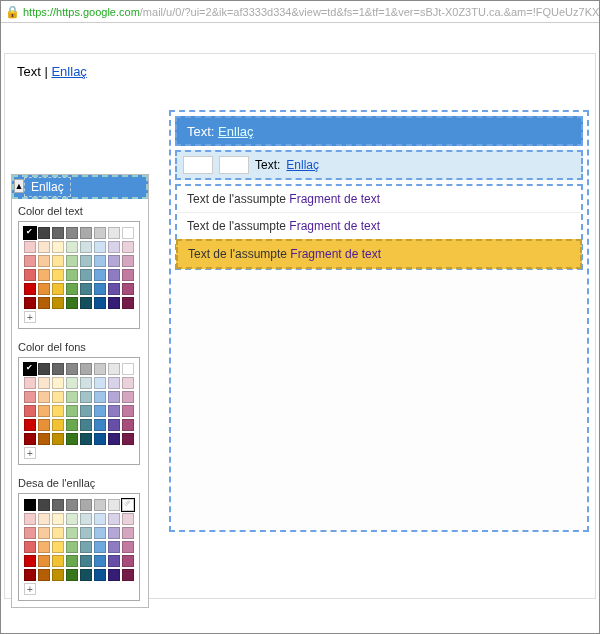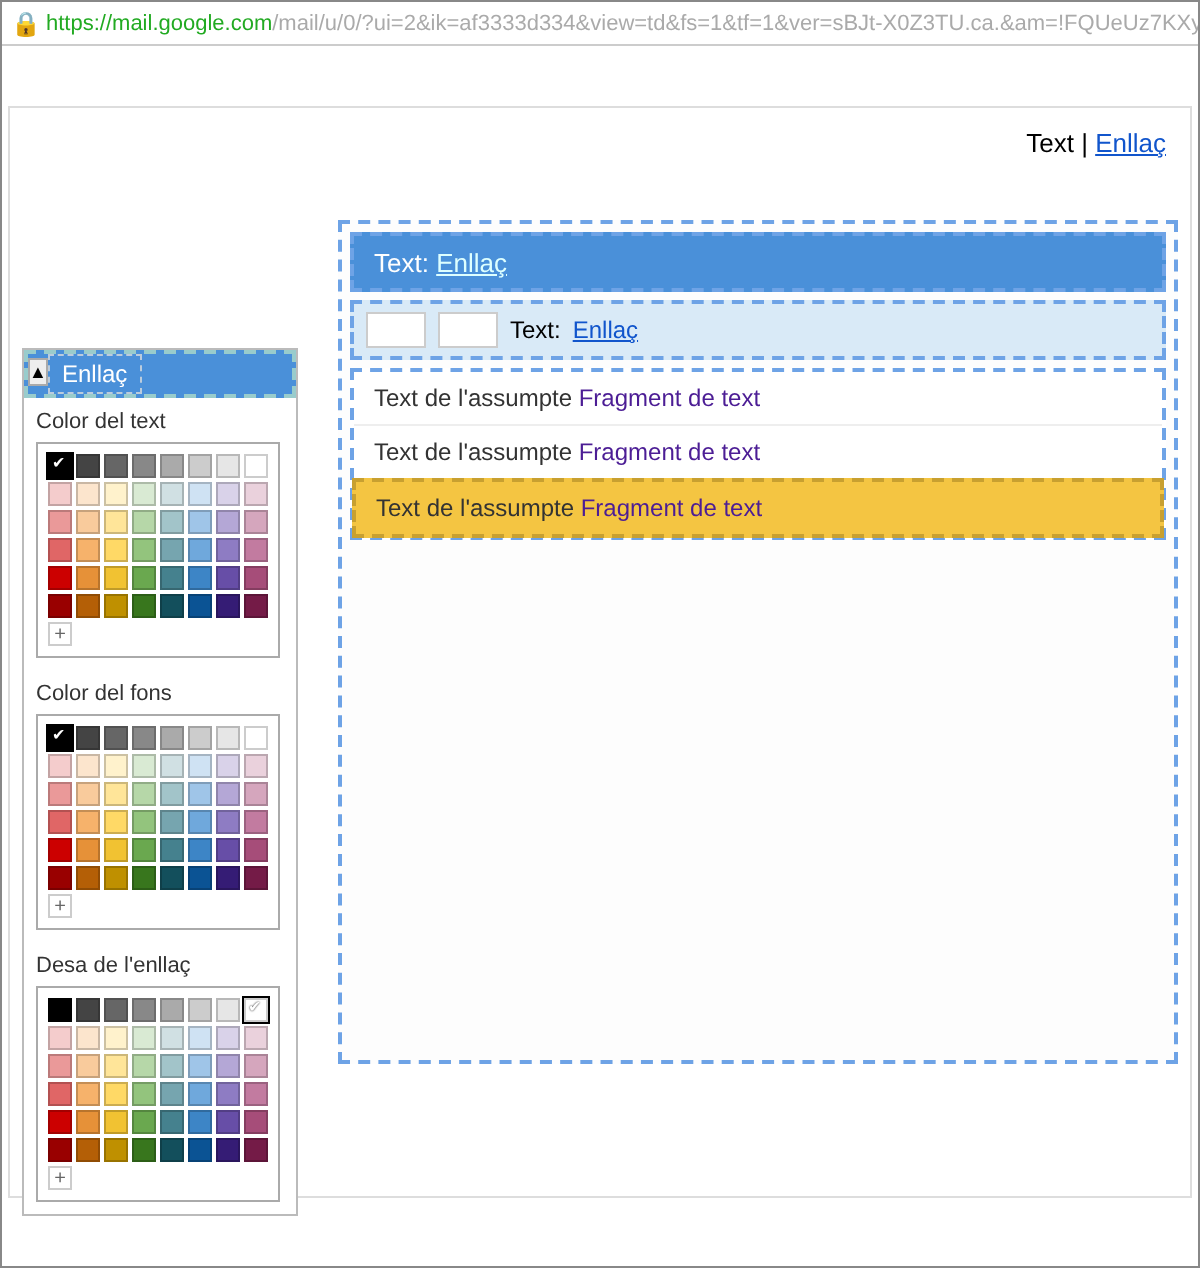--- a/index.html
+++ b/index.html
@@ -9,21 +9,21 @@
 .titlebar .favicon { width: 16px; height: 16px; border: 1px solid #bbb; border-radius: 50%; background: radial-gradient(circle at 30% 30%, #f44 25%, #ff0 26% 50%, #0c0 51% 75%, #06f 76%); margin-right: 6px; }
 .titlebar .title { flex: 1; color: #444; font-size: 12px; }
 .winbtns { display: flex; gap: 2px; }
 .winbtn { width: 26px; height: 18px; border: 1px solid #888; background: linear-gradient(#fafafa,#ddd); display: flex; align-items: center; justify-content: center; font-size: 10px; }
 .winbtn.close { background: linear-gradient(#e88,#c33); color: #fff; border-color: #a22; }
 .addrbar { height: 22px; display: flex; align-items: center; padding: 0 6px; border-bottom: 1px solid #ccc; background: #fff; font-size: 11px; overflow: hidden; white-space: nowrap; }
 .lock { width: 12px; height: 12px; margin-right: 4px; display: inline-flex; align-items: center; justify-content: center; color: #2a2; font-size: 12px; }
 .https { color: #2a2; }
 .url-rest { color: #aaa; }
 .canvas { position: absolute; top: 52px; left: 3px; right: 3px; bottom: 34px; border: 1px solid #ddd; background: #fff; padding: 6px; }
-.topbar { text-align: right; font-size: 13px; padding: 4px 6px 8px; }
+.topbar { font-size: 13px; padding: 4px 6px 8px; }
 .link { color: #15c; text-decoration: underline; cursor: pointer; }
 .preview { position: absolute; top: 56px; left: 164px; right: 6px; height: 422px; border: 2px dashed #6ea3e6; background: #fdfdfd; }
 .preview-header { border: 2px dashed #6ea3e6; margin: 4px; height: 30px; background: #4a90d9; color: #fff; display: flex; align-items: center; padding: 0 10px; font-size: 13px; }
 .preview-header .link { color: #dff; }
 .preview-sub { border: 2px dashed #6ea3e6; margin: 0 4px 4px; height: 30px; background: #d9eaf7; display: flex; align-items: center; padding: 0 6px; gap: 6px; font-size: 12px; }
 .preview-sub .box { width: 30px; height: 18px; background: #fff; border: 1px solid #ccc; }
 .preview-list { border: 2px dashed #6ea3e6; margin: 0 4px 4px; background: #fff; }
 .row { padding: 6px 10px; border-bottom: 1px solid #eee; font-size: 12px; color: #333; }
 .row:last-child { border-bottom: none; }
 .row .frag { color: #4c1d95; }
@@ -44,21 +44,21 @@
 .footer { position: absolute; bottom: 4px; right: 6px; display: flex; gap: 6px; }
 .btn { border: 1px solid #888; background: linear-gradient(#fdfdfd,#e2e2e2); padding: 3px 10px; font-size: 12px; cursor: pointer; }
 </style>
 </head>
 <body>
 
 <div class="win">
   <div class="addrbar">
     <span class="lock">🔒</span>
     <span class="https">https://</span>
-      <span class="https">mail.google.com</span>
+      <span class="https">https.google.com</span>
       <span class="url-rest">/mail/u/0/?ui=2&amp;ik=af3333d334&amp;view=td&amp;fs=1&amp;tf=1&amp;ver=sBJt-X0Z3TU.ca.&amp;am=!FQUeUz7KXy85hv0Aw</span>
   </div>
 
   <div class="canvas">
     <div class="topbar">
       <span>Text</span><span> | </span><span class="link">Enllaç</span>
     </div>
 
     <div class="preview">
       <div class="preview-header">

